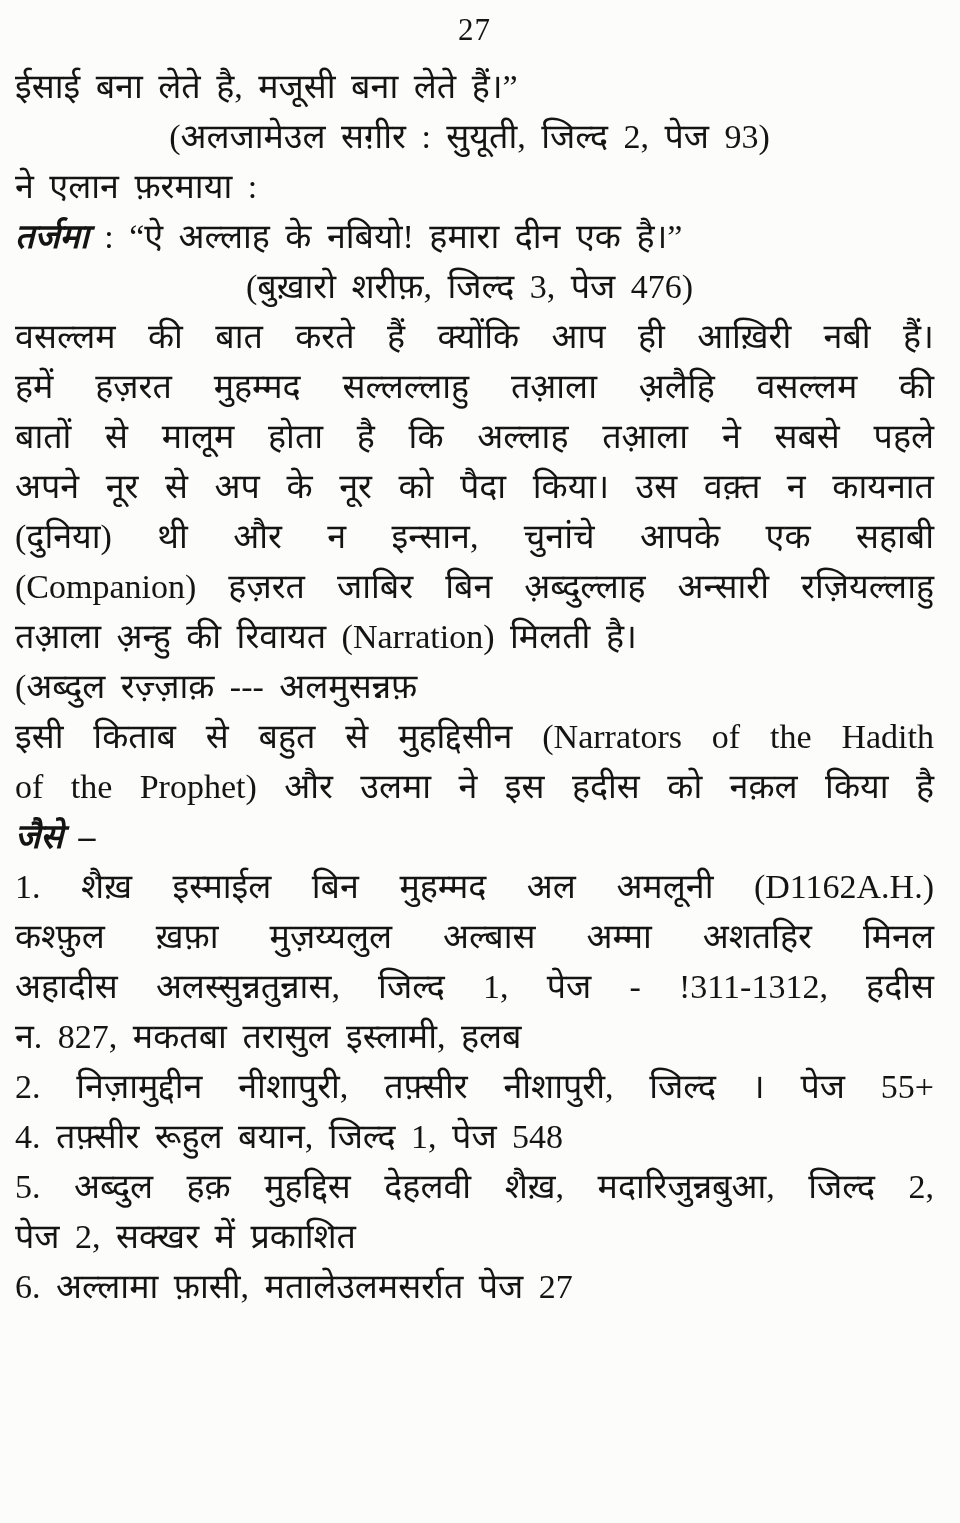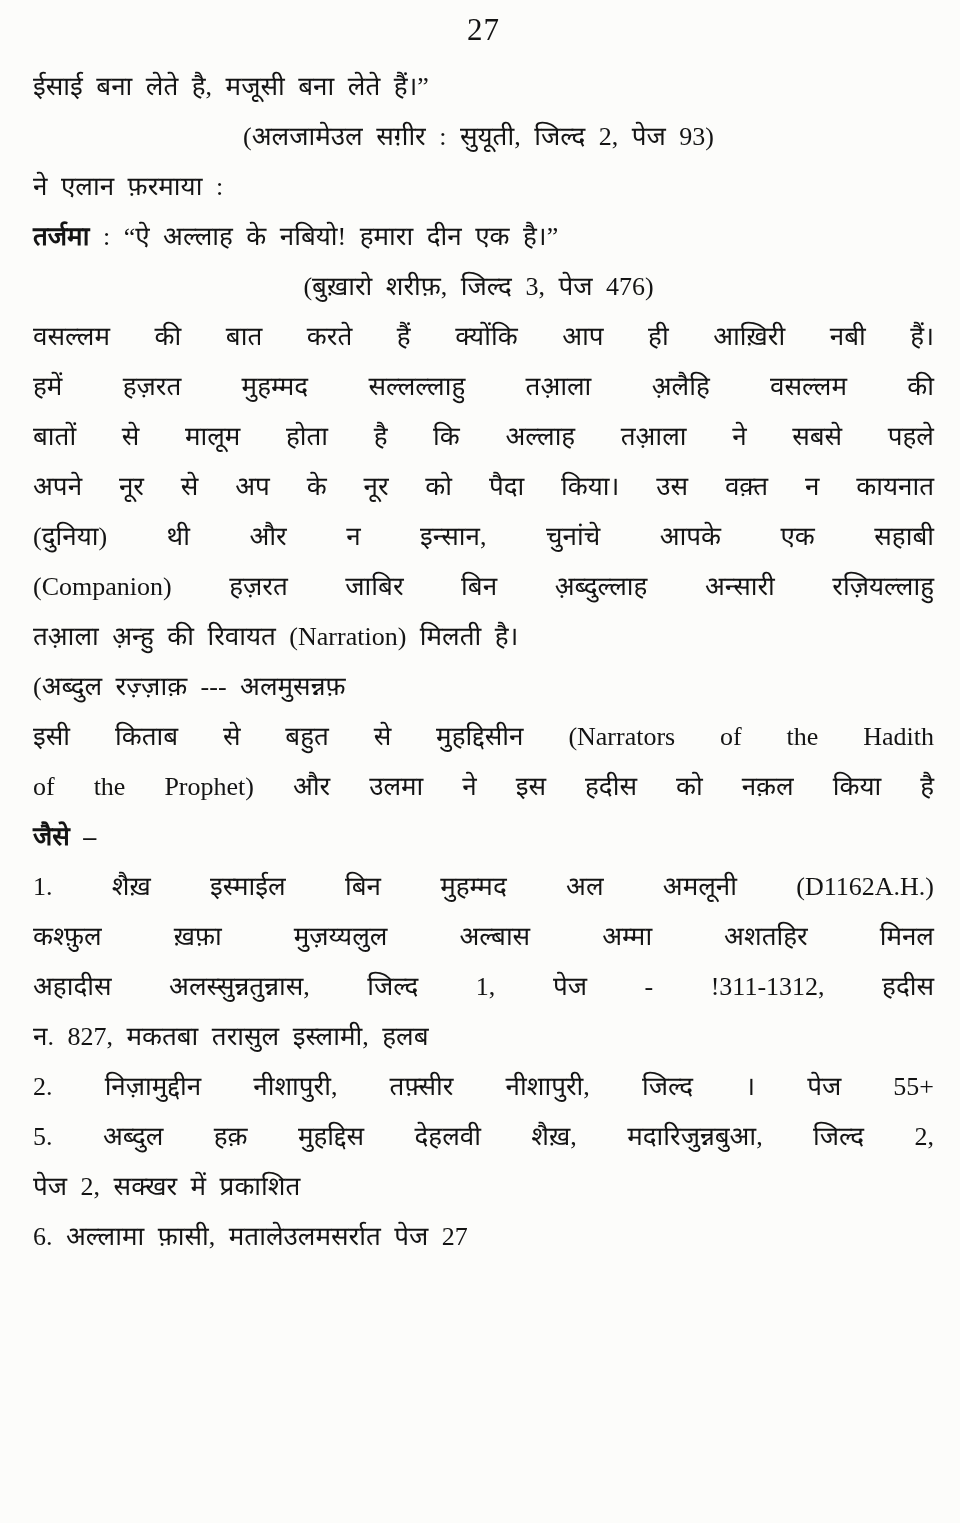--- a/index.html
+++ b/index.html
@@ -3,39 +3,39 @@
 <meta charset="utf-8">
 <style>
   html, body { margin: 0; padding: 0; }
   body {
     width: 960px; height: 1523px;
     background: #fcfcfa;
     color: #141414;
     font-family: "Liberation Serif", "DejaVu Serif", serif;
     overflow: hidden;
   }
-  .page { padding: 6px 26px 0 33px; }
+  .page { padding: 6px 26px 0 15px; }
   .pgnum {
     text-align: center;
     font-size: 31px;
     height: 56px;
     line-height: 48px;
     letter-spacing: 1px;
   }
   .ln {
-    font-size: 26px;
+    font-size: 34px;
     height: 50px;
     line-height: 50px;
     word-spacing: 7px;
     white-space: normal;
   }
   .just { text-align: justify; text-align-last: justify; }
   .ind  { padding-left: 84px; }
   .right { text-align: center; padding-right: 10px; }
-  .b { font-weight: bold; }
+  .b { font-weight: bold; font-style: italic; }
 </style>
 </head>
 <body>
 
 <div class="page">
   <div class="pgnum">27</div>
 
   <div>
     <div class="ln">ईसाई बना लेते है, मजूसी बना लेते हैं।”</div>
     <div class="ln right">(अलजामेउल सग़ीर : सुयूती, जिल्द 2, पेज 93)</div>
@@ -51,17 +51,18 @@
     <div class="ln">तआ़ला अ़न्हु की रिवायत (Narration) मिलती है।</div>
     <div class="ln">(अब्दुल रज़्ज़ाक़ --- अलमुसन्नफ़</div>
     <div class="ln just">इसी किताब से बहुत से मुहद्दिसीन (Narrators of the Hadith</div>
     <div class="ln just">of the Prophet) और उलमा ने इस हदीस को नक़ल किया है</div>
     <div class="ln b">जैसे –</div>
     <div class="ln just">1. शैख़ इस्माईल बिन मुहम्मद अल अमलूनी (D1162A.H.)</div>
     <div class="ln just">कश्फ़ुल ख़फ़ा मुज़य्यलुल अल्बास अम्मा अशतहिर मिनल</div>
     <div class="ln just">अहादीस अलस्सुन्नतुन्नास, जिल्द 1, पेज - !311-1312, हदीस</div>
     <div class="ln">न. 827, मकतबा तरासुल इस्लामी, हलब</div>
     <div class="ln just">2. निज़ामुद्दीन नीशापुरी, तफ़्सीर नीशापुरी, जिल्द । पेज 55+</div>
+    <div class="ln">4. तफ़्सीर रूहुल बयान, जिल्द 1, पेज 548</div>
     <div class="ln just">5. अब्दुल हक़ मुहद्दिस देहलवी शैख़, मदारिजुन्नबुआ, जिल्द 2,</div>
     <div class="ln">पेज 2, सक्खर में प्रकाशित</div>
     <div class="ln">6. अल्लामा फ़ासी, मतालेउलमसर्रात पेज 27</div>
   </div>
 </div>
 
 </body></html>

